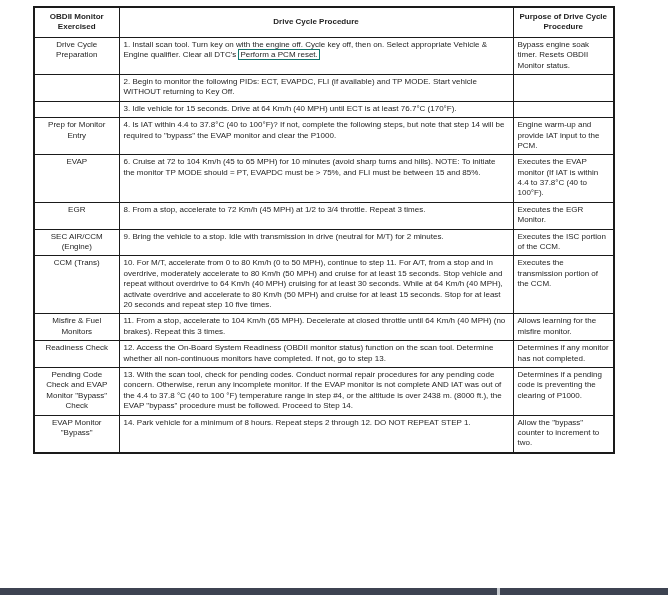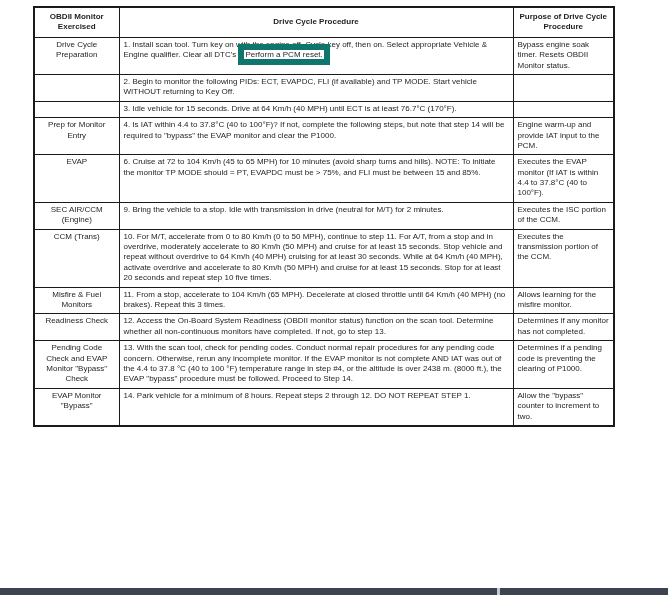--- a/index.html
+++ b/index.html
@@ -36,21 +36,21 @@
     text-align: center;
     vertical-align: middle;
     padding: 4px 2px;
   }
   .cell-monitor {
     text-align: center;
     padding: 2px 2px 3px 2px;
   }
   .seg-bold { font-weight: 400; }
   .seg-linkbox {
-    border: 6px solid #0f766e;
+    border: 1px solid #0f766e;
     padding: 0 1px;
   }
   .bottom-bar {
     position: absolute;
     left: 0; top: 588px;
     width: 668px; height: 7px;
     background: #3d4351;
   }
   .bar-divider {
     position: absolute;
@@ -97,20 +97,25 @@
           <td class="cell-monitor">Prep for Monitor Entry</td>
           <td class="cell-procedure"><span>4. Is IAT within 4.4 to 37.8°C (40 to 100°F)? </span><span class="seg-bold">If not, complete the following steps, but note that step 14 will be required to "bypass" the EVAP monitor and clear the P1000.</span></td>
           <td class="cell-purpose">Engine warm-up and provide IAT input to the PCM.</td>
         </tr>
         <tr>
           <td class="cell-monitor">EVAP</td>
           <td class="cell-procedure"><span>6. Cruise at 72 to 104 Km/h (45 to 65 MPH) for 10 minutes (avoid sharp turns and hills). NOTE: To initiate the monitor TP MODE should = PT, EVAPDC must be &gt; 75%, and FLI must be between 15 and 85%.</span></td>
           <td class="cell-purpose">Executes the EVAP monitor (If IAT is within 4.4 to 37.8°C (40 to 100°F).</td>
         </tr>
         <tr>
+          <td class="cell-monitor">EGR</td>
+          <td class="cell-procedure"><span>8. From a stop, accelerate to 72 Km/h (45 MPH) at 1/2 to 3/4 throttle. Repeat 3 times.</span></td>
+          <td class="cell-purpose">Executes the EGR Monitor.</td>
+        </tr>
+        <tr>
           <td class="cell-monitor">SEC AIR/CCM (Engine)</td>
           <td class="cell-procedure"><span>9. Bring the vehicle to a stop. Idle with transmission in drive (neutral for M/T) for 2 minutes.</span></td>
           <td class="cell-purpose">Executes the ISC portion of the CCM.</td>
         </tr>
         <tr>
           <td class="cell-monitor">CCM (Trans)</td>
           <td class="cell-procedure"><span>10. For M/T, accelerate from 0 to 80 Km/h (0 to 50 MPH), continue to step 11. For A/T, from a stop and in overdrive, moderately accelerate to 80 Km/h (50 MPH) and cruise for at least 15 seconds. Stop vehicle and repeat without overdrive to 64 Km/h (40 MPH) cruising for at least 30 seconds. While at 64 Km/h (40 MPH), activate overdrive and accelerate to 80 Km/h (50 MPH) and cruise for at least 15 seconds. Stop for at least 20 seconds and repeat step 10 five times.</span></td>
           <td class="cell-purpose">Executes the transmission portion of the CCM.</td>
         </tr>
         <tr>

